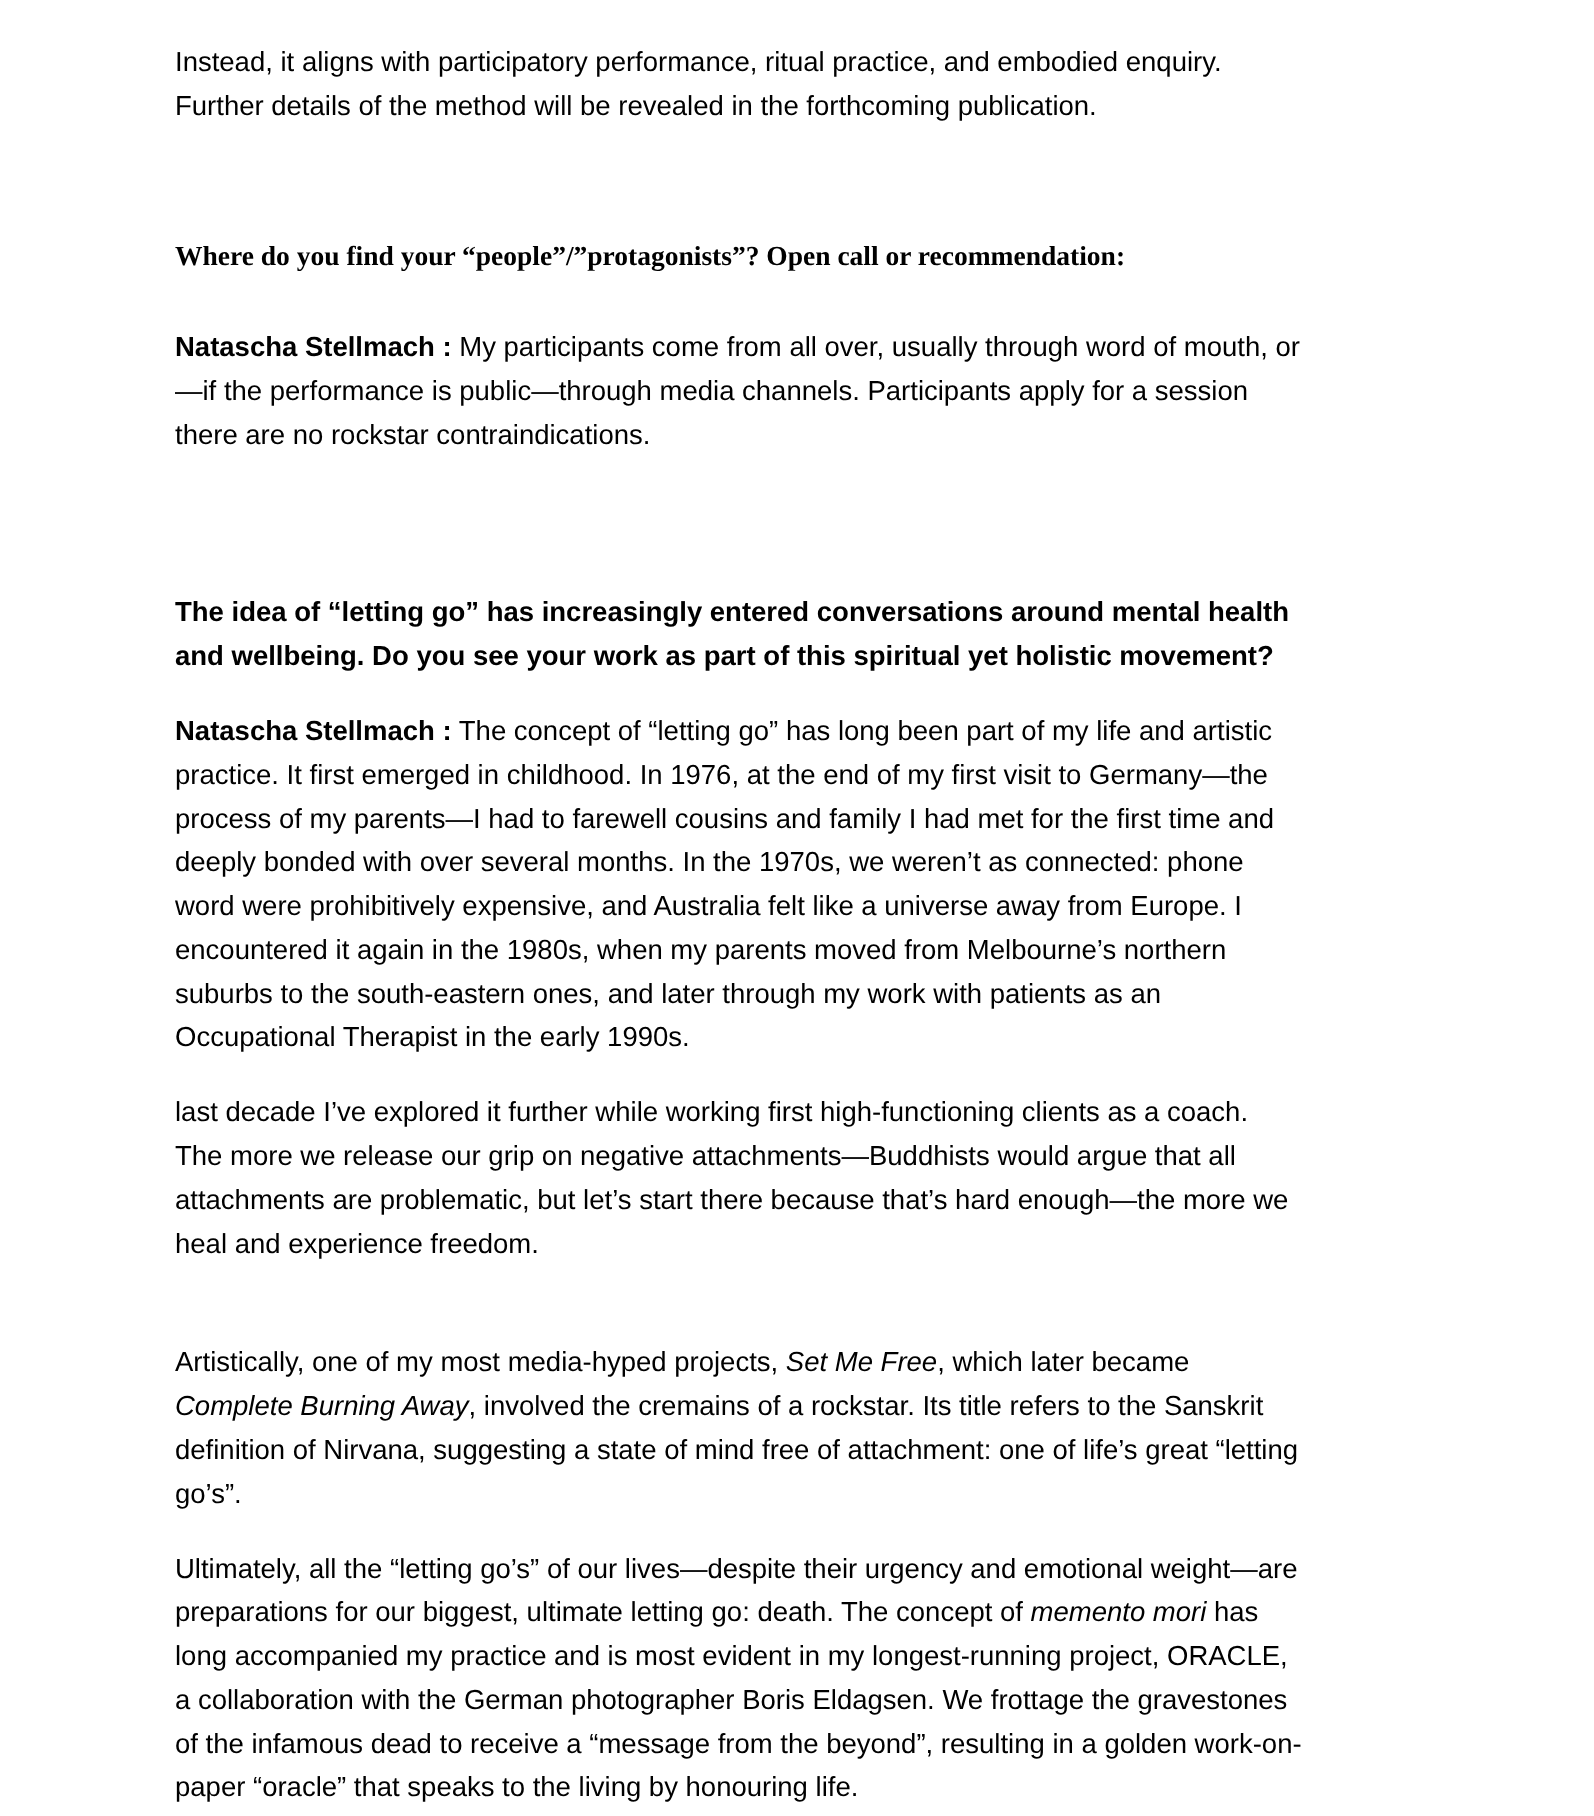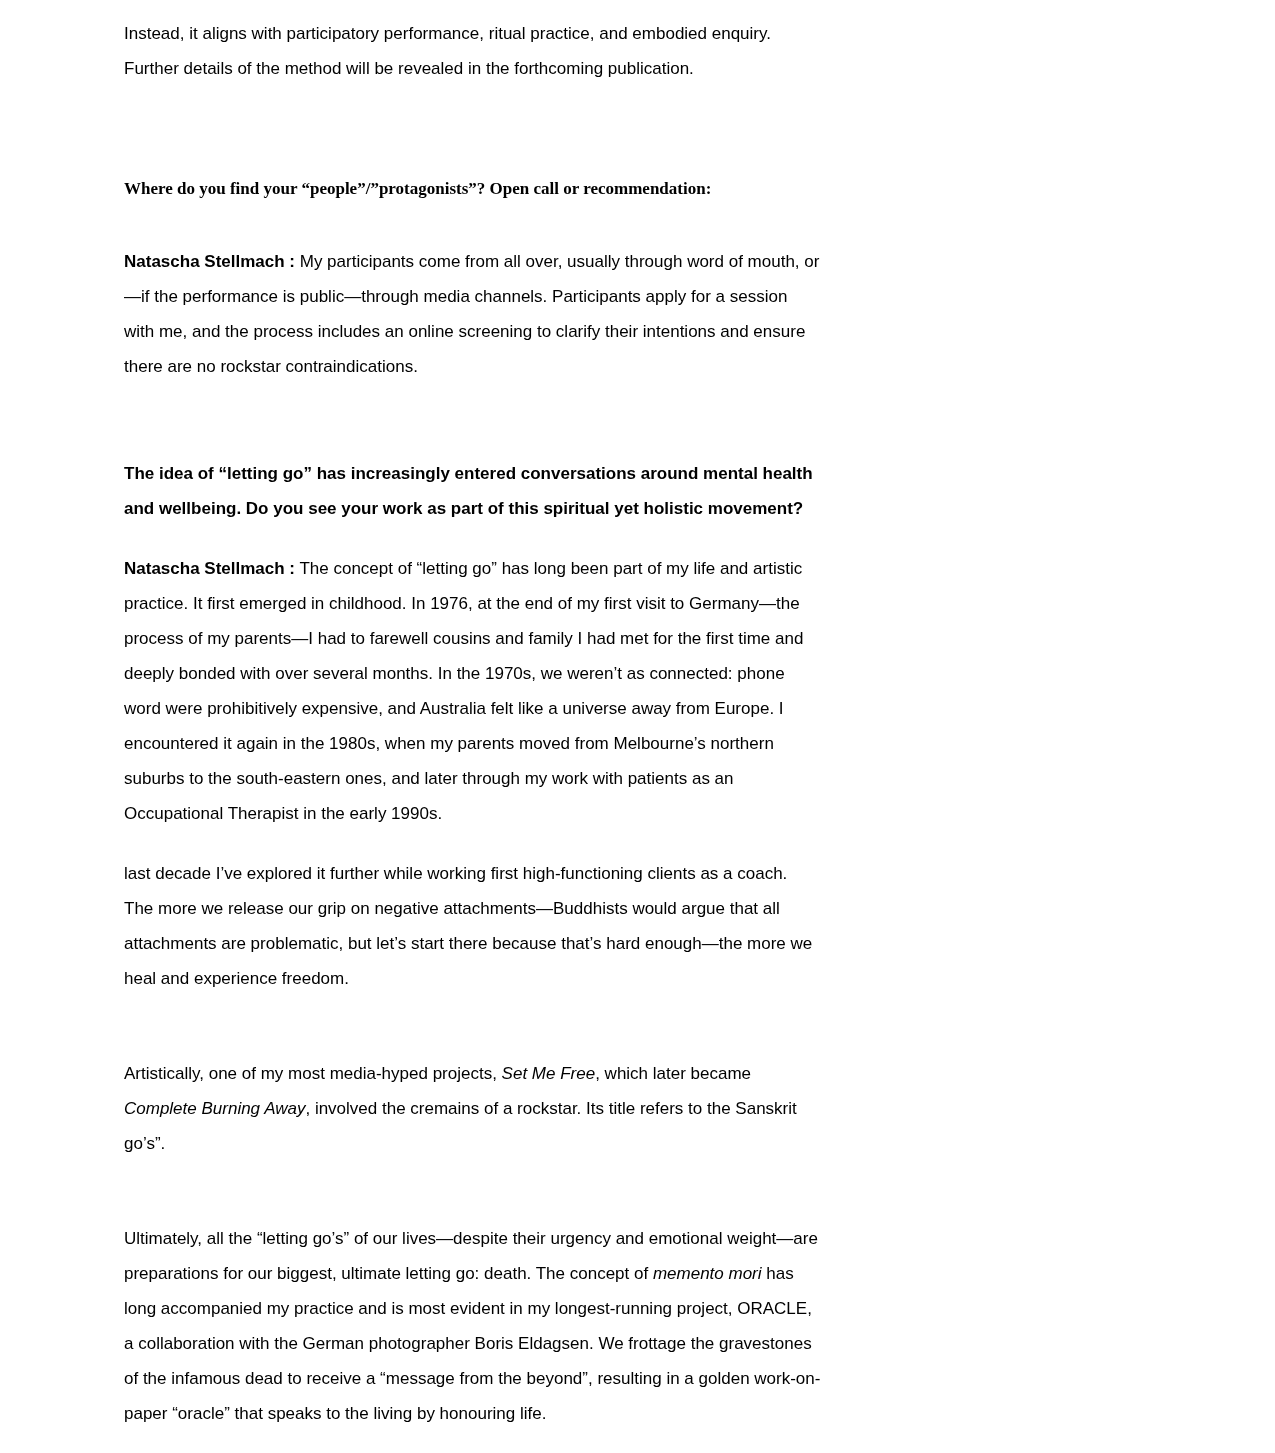--- a/index.html
+++ b/index.html
@@ -15,23 +15,23 @@
       font-family: "Liberation Sans", sans-serif;
       color: #000000;
     }
     .page {
       position: absolute;
       left: 124px;
       top: 16px;
       width: 1040px;
     }
     .p {
-      font-size: 17px;
+      font-size: 22px;
       line-height: 35px;
-      margin: 0;
+      margin: 16px;
       white-space: nowrap;
     }
     .line { display: block; }
     .q { font-weight: bold; }
     .speaker { font-weight: bold; }
     .it { font-style: italic; }
   </style>
 </head>
 <body>
 
@@ -42,21 +42,20 @@
     <span class="line">Further details of the method will be revealed in the forthcoming publication.</span>
   </p>
 
   <p class="p q" style="position:absolute; top:155px;font-family:Liberation Serif, serif;">
     <span class="line">Where do you find your “people”/”protagonists”? Open call or recommendation:</span>
   </p>
 
   <p class="p" style="position:absolute; top:228px;">
     <span class="line"><span class="speaker">Natascha Stellmach :</span><span> My participants come from all over, usually through word of mouth, or</span></span>
     <span class="line">—if the performance is public—through media channels. Participants apply for a session</span>
-    <span class="line">with me, and the process includes an online screening to clarify their intentions and ensure</span>
     <span class="line">there are no rockstar contraindications.</span>
   </p>
 
   <p class="p q" style="position:absolute; top:440px;">
     <span class="line">The idea of “letting go” has increasingly entered conversations around mental health</span>
     <span class="line">and wellbeing. Do you see your work as part of this spiritual yet holistic movement?</span>
   </p>
 
   <p class="p" style="position:absolute; top:535px;">
     <span class="line"><span class="speaker">Natascha Stellmach :</span><span> The concept of “letting go” has long been part of my life and artistic</span></span>
@@ -72,20 +71,21 @@
   <p class="p" style="position:absolute; top:840px;">
     <span class="line">last decade I’ve explored it further while working first high-functioning clients as a coach.</span>
     <span class="line">The more we release our grip on negative attachments—Buddhists would argue that all</span>
     <span class="line">attachments are problematic, but let’s start there because that’s hard enough—the more we</span>
     <span class="line">heal and experience freedom.</span>
   </p>
 
   <p class="p" style="position:absolute; top:1040px;">
     <span class="line"><span>Artistically, one of my most media-hyped projects, </span><span class="it">Set Me Free</span><span>, which later became</span></span>
     <span class="line"><span class="it">Complete Burning Away</span><span>, involved the cremains of a rockstar. Its title refers to the Sanskrit</span></span>
+    <span class="line">definition of Nirvana, suggesting a state of mind free of attachment: one of life’s great “letting</span>
     <span class="line">go’s”.</span>
   </p>
 
   <p class="p" style="position:absolute; top:1205px;">
     <span class="line">Ultimately, all the “letting go’s” of our lives—despite their urgency and emotional weight—are</span>
     <span class="line"><span>preparations for our biggest, ultimate letting go: death. The concept of </span><span class="it">memento mori</span><span> has</span></span>
     <span class="line">long accompanied my practice and is most evident in my longest-running project, ORACLE,</span>
     <span class="line">a collaboration with the German photographer Boris Eldagsen. We frottage the gravestones</span>
     <span class="line">of the infamous dead to receive a “message from the beyond”, resulting in a golden work-on-</span>
     <span class="line">paper “oracle” that speaks to the living by honouring life.</span>

